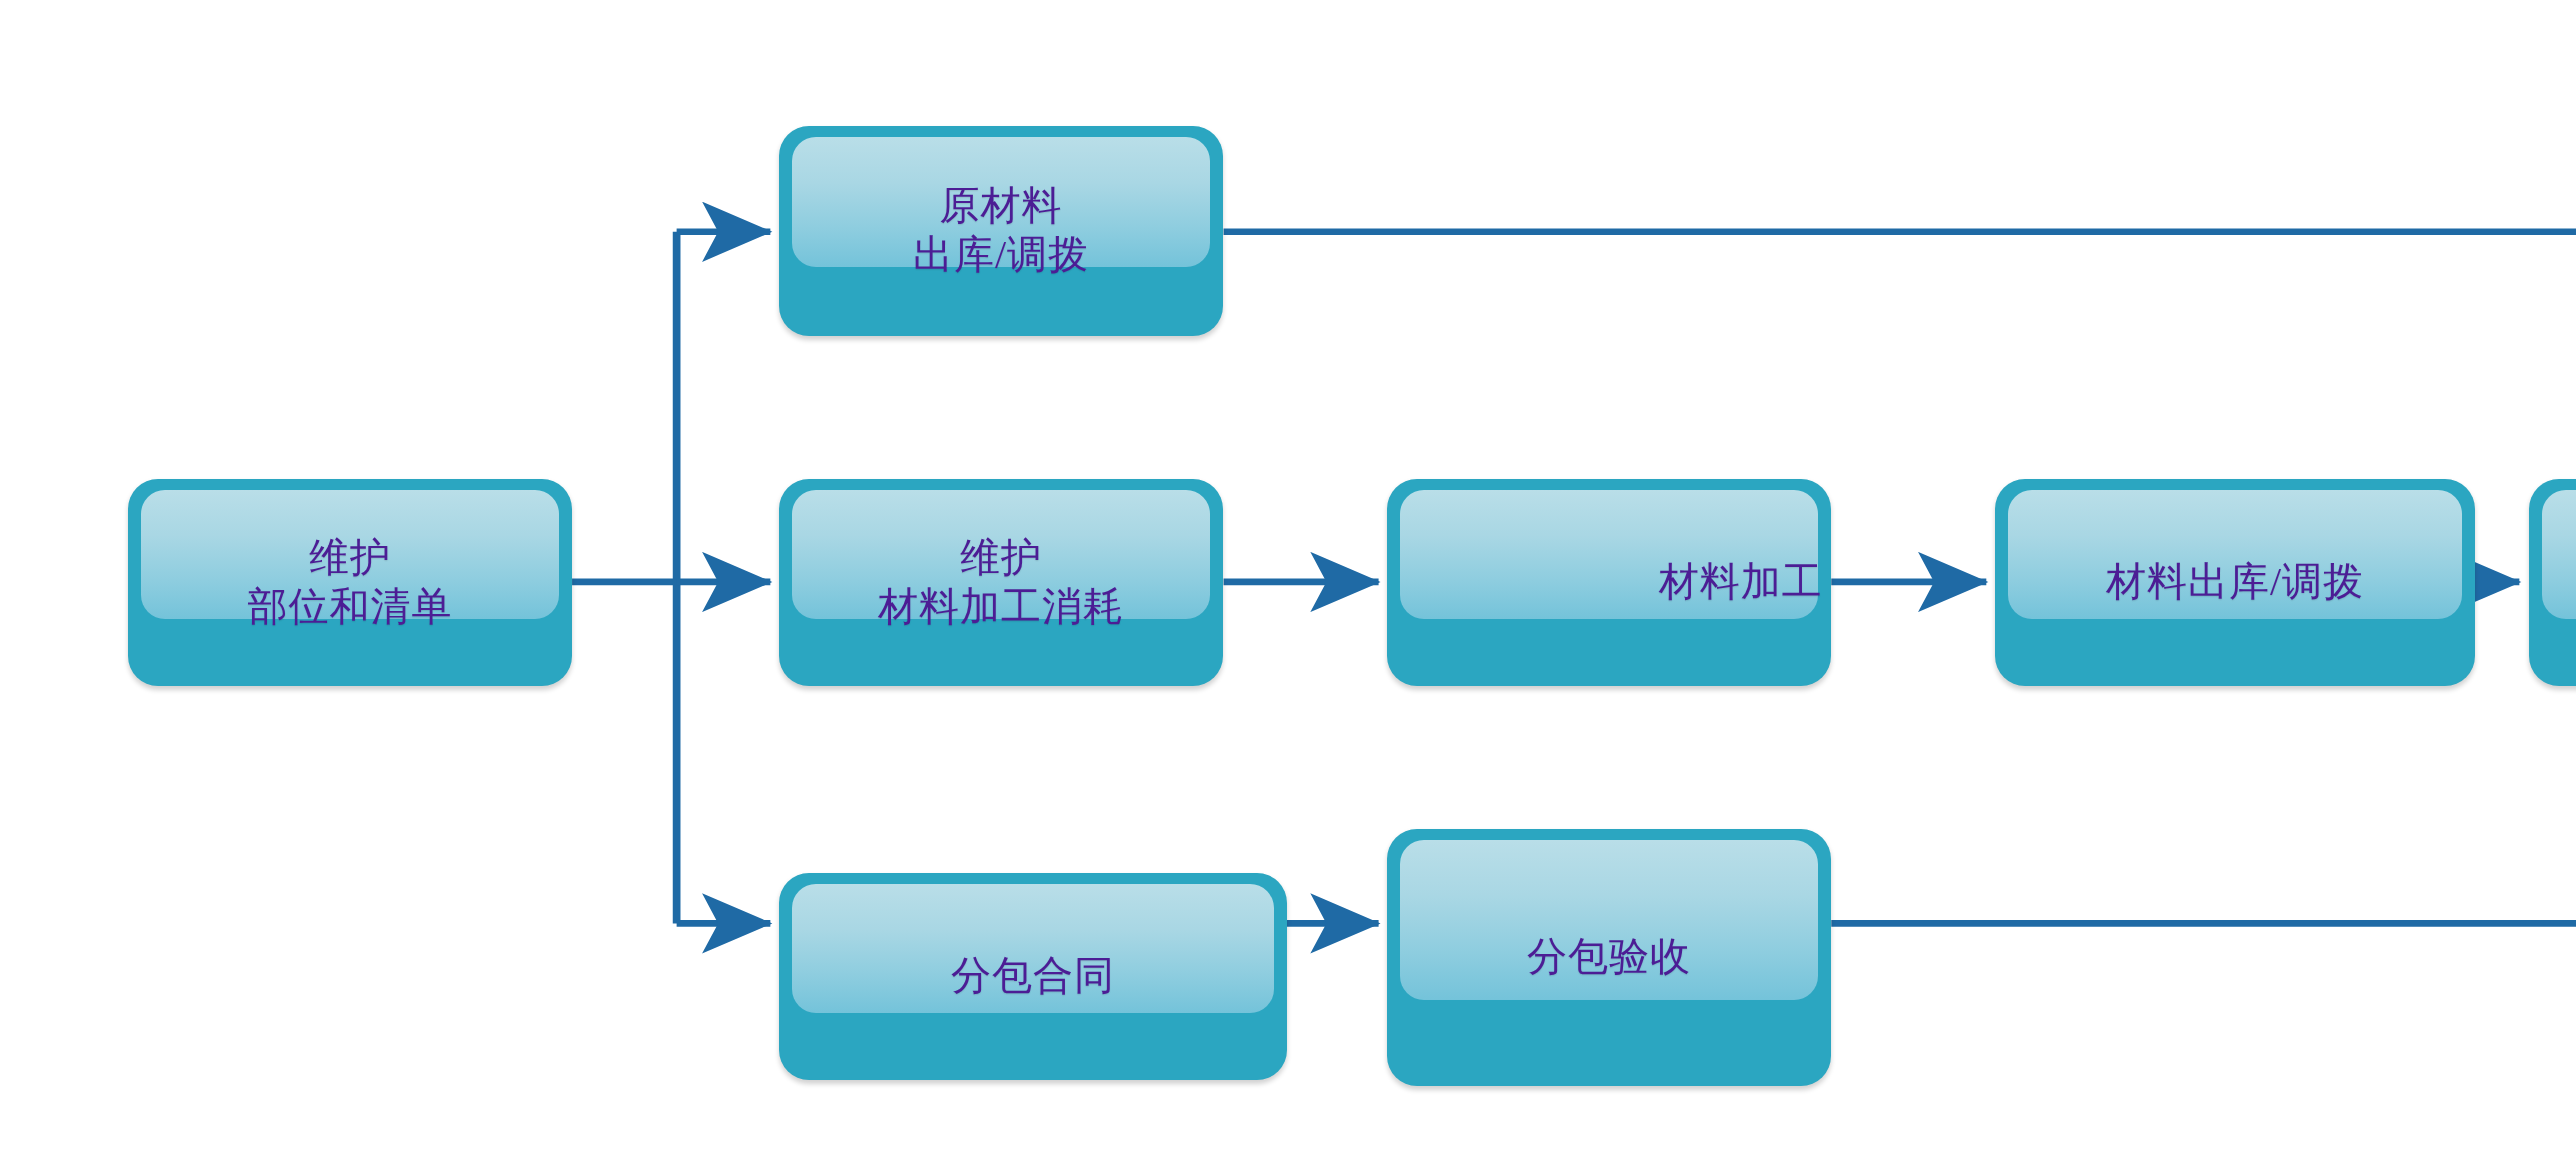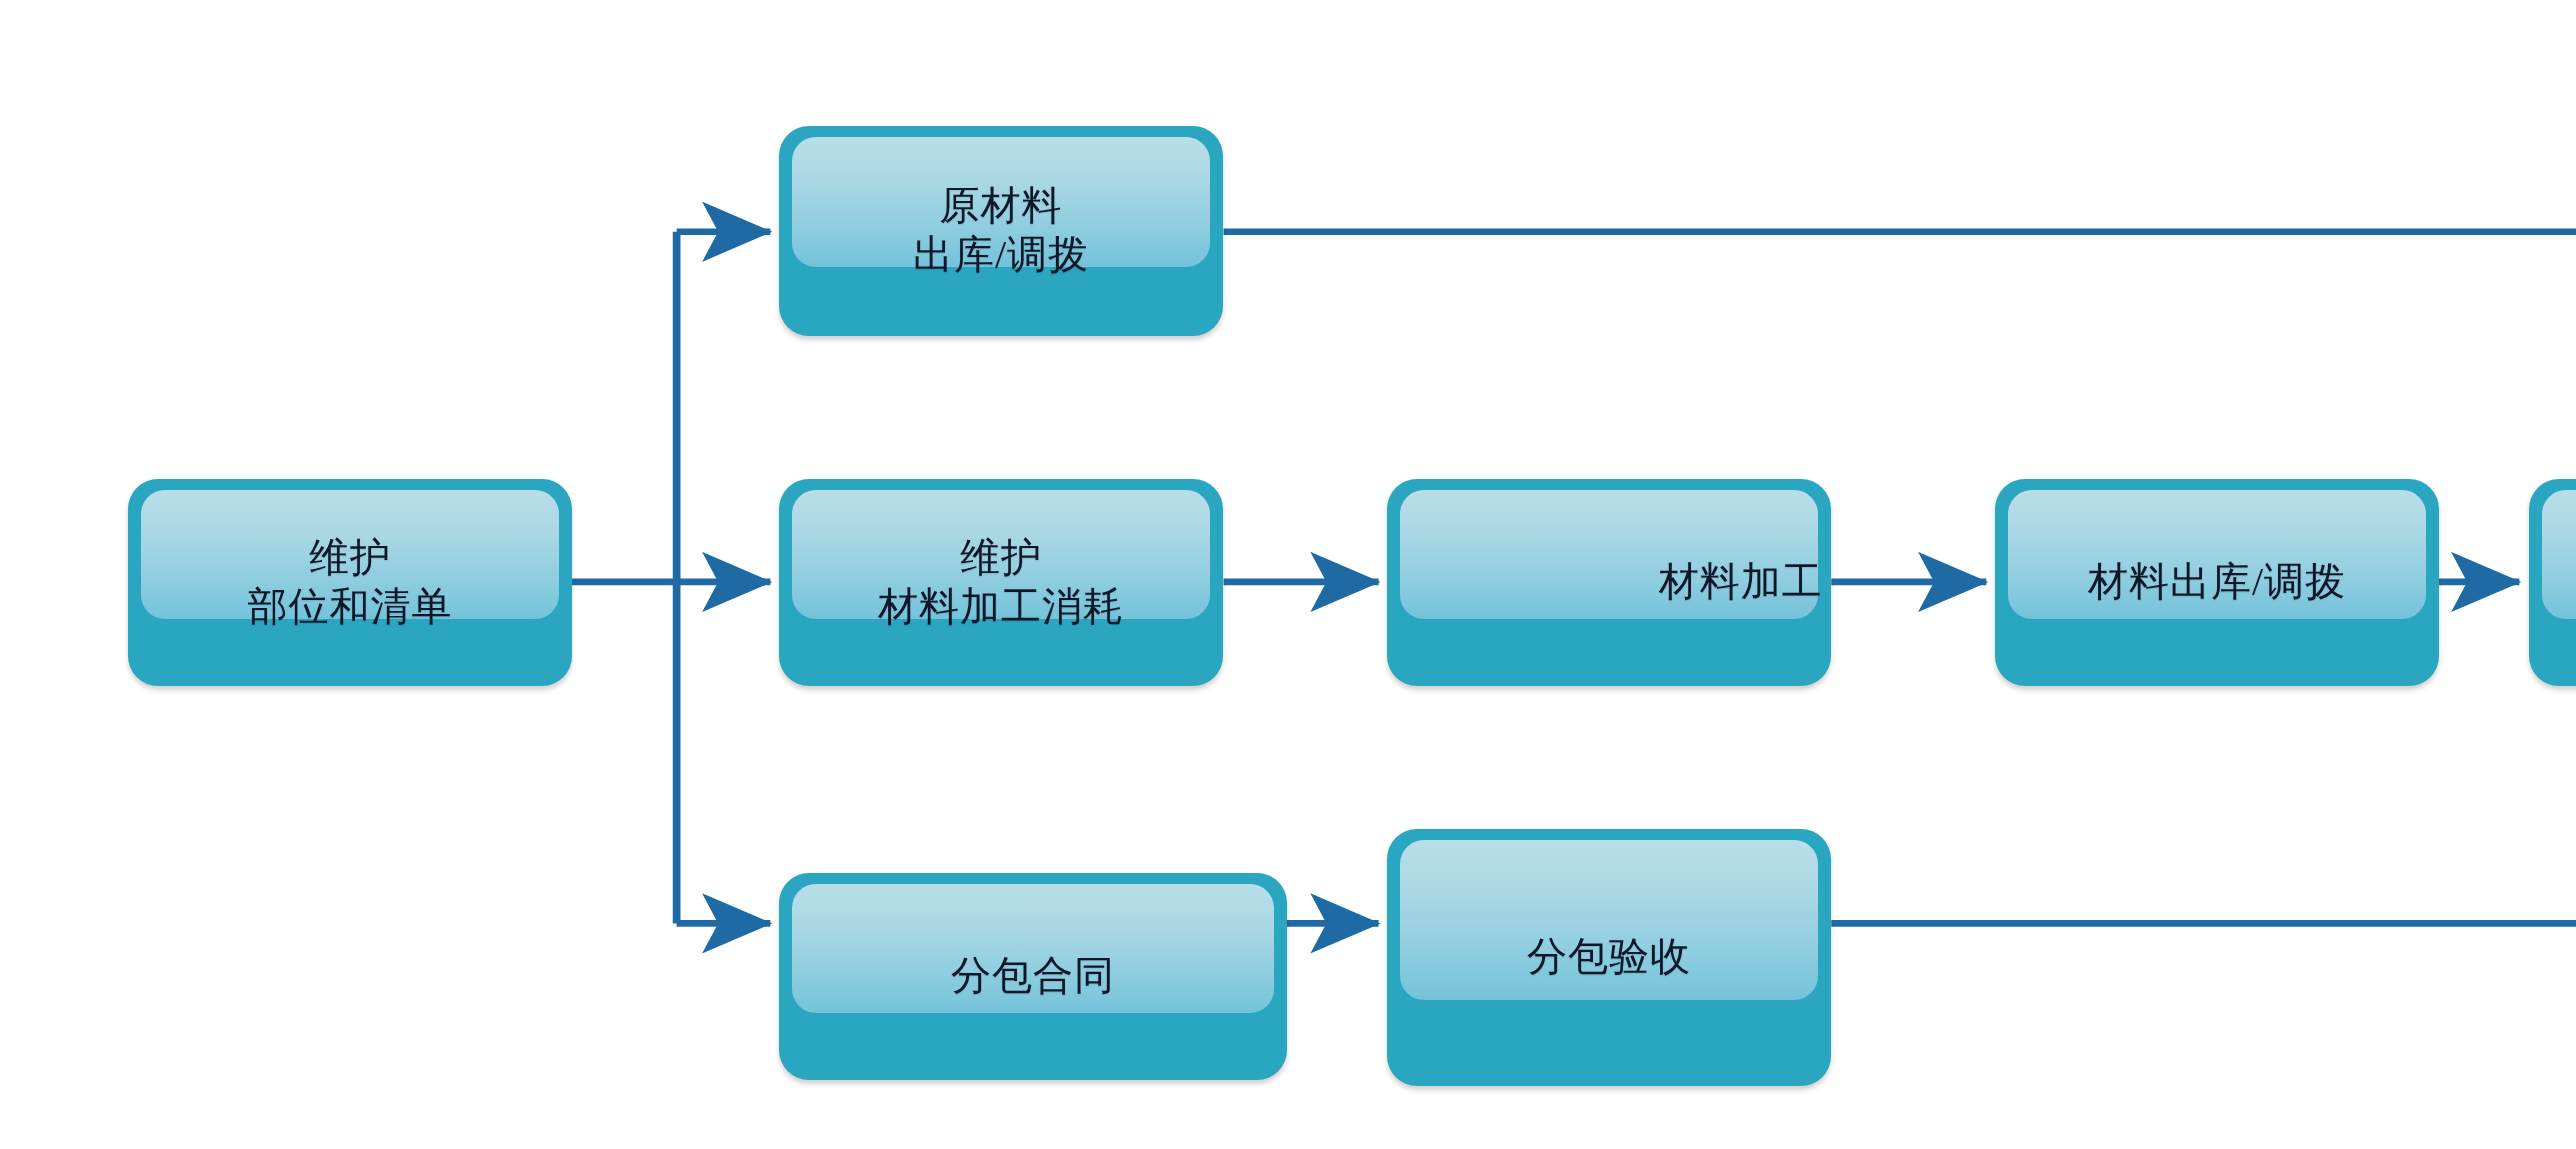--- a/index.html
+++ b/index.html
@@ -31,21 +31,21 @@
     position:absolute;
     left:13.4px;right:13.4px;top:11.3px;
     height:62%;
     border-radius:24px;
     background:linear-gradient(to bottom,#b9dee8 0%,#a9d7e4 35%,#8ecddf 70%,#74c3da 100%);
     pointer-events:none;
   }
   .node .label{
     position:relative;
     z-index:3;
-    color:#0f172a;
+    color:#4c1d95;
     font-family:"Liberation Serif","DejaVu Serif",serif;
     font-size:40px;
     line-height:1.22;
     text-align:center;
     letter-spacing:1px;
     white-space:pre-line;
     text-shadow:0 1px 1.5px rgba(0,0,0,.12);
     padding:0 8.2px;
   }
 </style>
@@ -96,21 +96,21 @@
 
   <div class="node" style="left:779px;top:479px;width:444px;height:207px;">
     <span class="label">维护
 材料加工消耗</span>
   </div>
 
   <div class="node" style="left:1387px;top:479px;width:444px;height:207px;justify-content:flex-end;">
     <span class="label">材料加工</span>
   </div>
 
-  <div class="node" style="left:1995px;top:479px;width:444px;height:207px;">
+  <div class="node" style="left:1995px;top:479px;width:480px;height:207px;">
     <span class="label">材料出库/调拨</span>
   </div>
 
   <div class="node" style="left:2529px;top:479px;width:444px;height:207px;">
     
   </div>
 
   <div class="node" style="left:779px;top:873px;width:508px;height:207px;">
     <span class="label">分包合同</span>
   </div>

